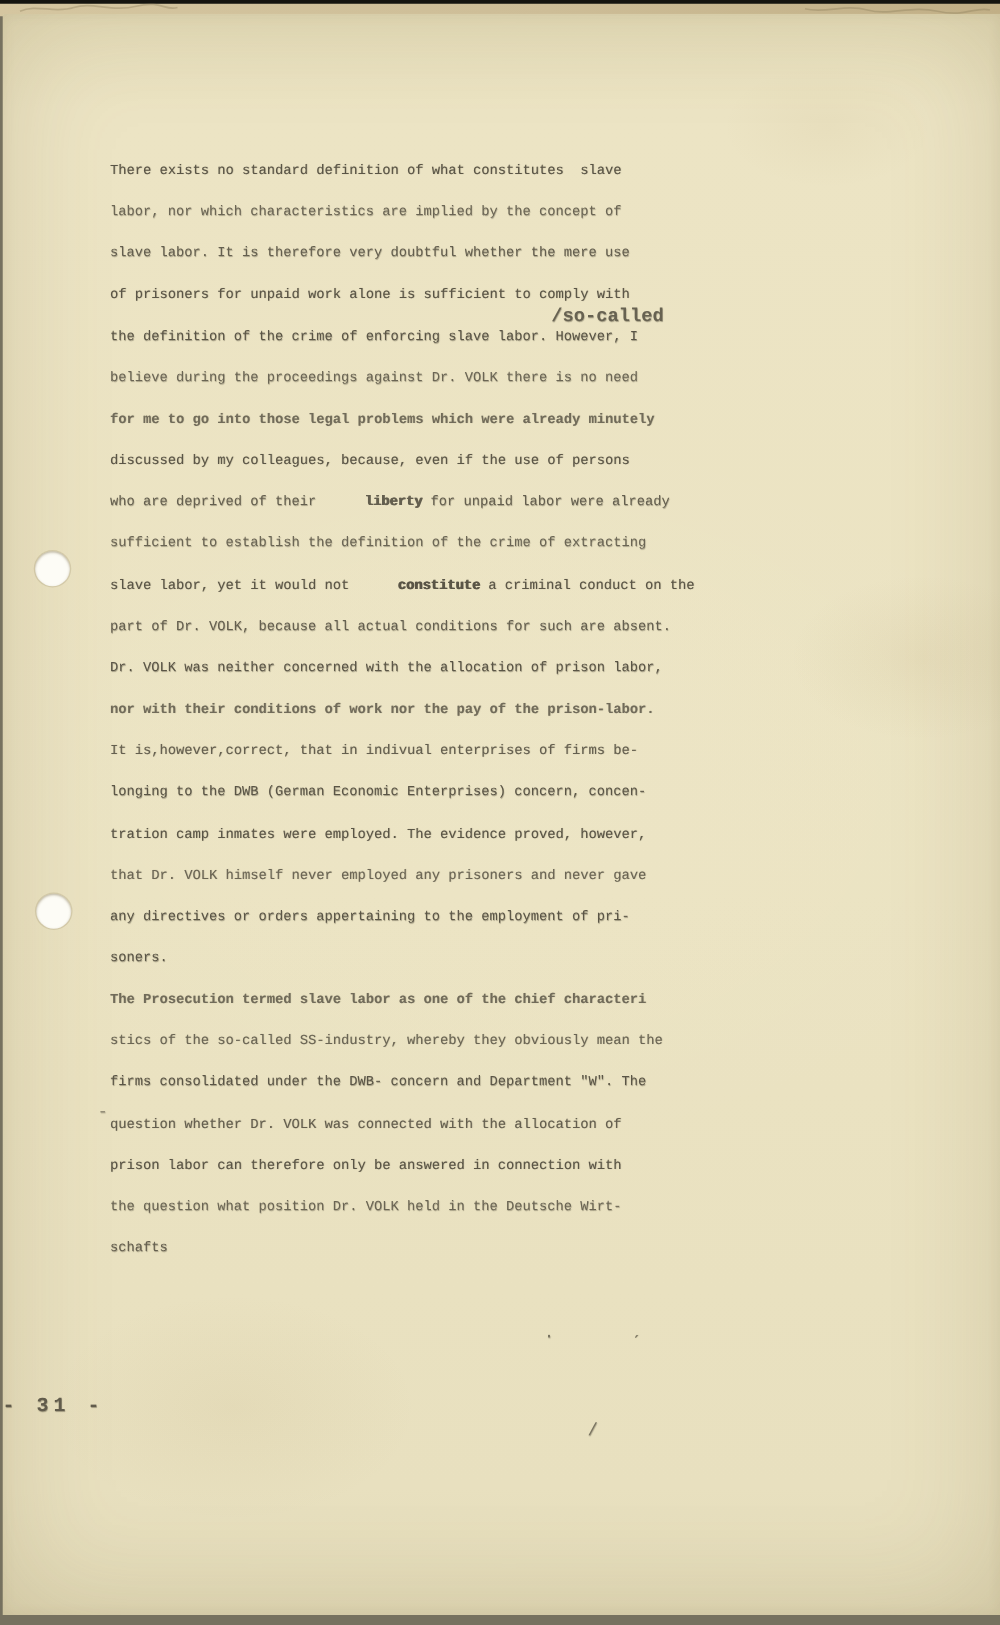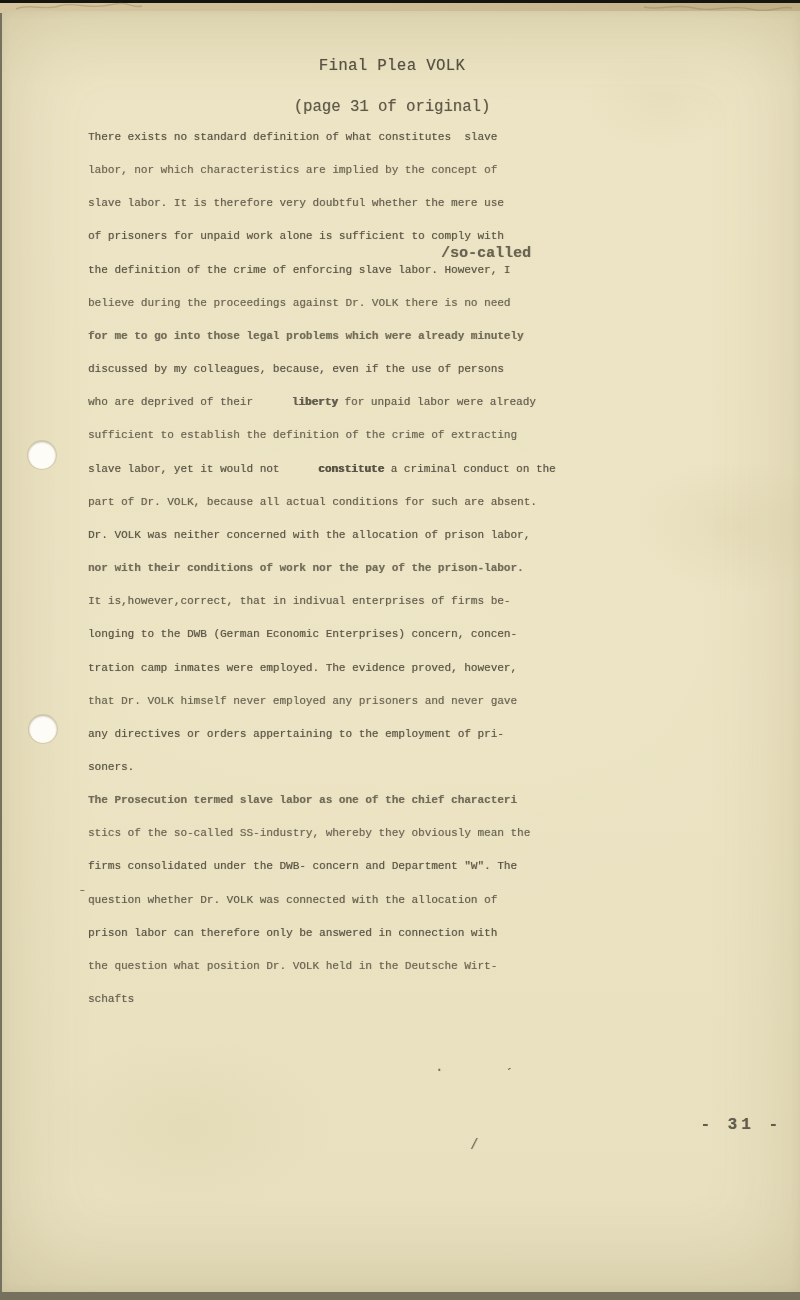--- a/index.html
+++ b/index.html
@@ -74,21 +74,21 @@
   .line{opacity:.9;}
   .line:nth-child(3n){opacity:.84;}
   .line:nth-child(4n+2){opacity:.8;}
   .line:nth-child(7n){opacity:.76;font-weight:bold;}
   b.overstruck{font-weight:bold;text-shadow:0.7px 0 0 currentColor;margin-left:32px;}
   .insert{
     position:absolute;left:439px;top:234px;
     font-size:15px;opacity:.82;white-space:pre;font-weight:bold;
   }
   .footer-num{
-    position:absolute;left:0;top:1105px;width:780px;text-align:right;
+    position:absolute;left:0;top:1105px;width:780px;text-align:left;
     font-size:16px;font-weight:bold;letter-spacing:4px;opacity:.85;
   }
   .stray{
     position:absolute;font-size:14px;opacity:.7;white-space:pre;
   }
 </style>
 </head>
 <body>
 
 <div class="scan">
@@ -99,23 +99,21 @@
     <path d="M2 8 C 15 2, 30 10, 45 5 S 75 9, 95 4 S 118 8, 128 5" fill="none" stroke="#8d7f5c" stroke-width="1.4"></path>
   </svg>
   <svg class="scribble right" width="152" height="12" viewBox="0 0 152 12">
     <path d="M2 6 C 18 10, 34 2, 52 7 S 86 3, 108 8 S 138 4, 150 7" fill="none" stroke="#8d7f5c" stroke-width="1.4"></path>
   </svg>
 
   <div class="paper">
 
     <div class="stains"></div>
 
-    <div class="title-line ink">Final Plea VOLK</div>
 
-    <div class="subtitle-line ink">(page 31 of original)</div>
 
     <div class="body-text ink"><div class="line">There exists no standard definition of what constitutes  slave</div><div class="line">labor, nor which characteristics are implied by the concept of</div><div class="line">slave labor. It is therefore very doubtful whether the mere use</div><div class="line">of prisoners for unpaid work alone is sufficient to comply with</div><div class="line">the definition of the crime of enforcing slave labor. However, I</div><div class="line">believe during the proceedings against Dr. VOLK there is no need</div><div class="line">for me to go into those legal problems which were already minutely</div><div class="line">discussed by my colleagues, because, even if the use of persons</div><div class="line">who are deprived of their <b class="overstruck">liberty</b> for unpaid labor were already</div><div class="line">sufficient to establish the definition of the crime of extracting</div><div class="line">slave labor, yet it would not <b class="overstruck">constitute</b> a criminal conduct on the</div><div class="line">part of Dr. VOLK, because all actual conditions for such are absent.</div><div class="line">Dr. VOLK was neither concerned with the allocation of prison labor,</div><div class="line">nor with their conditions of work nor the pay of the prison-labor.</div><div class="line">It is,however,correct, that in indivual enterprises of firms be-</div><div class="line">longing to the DWB (German Economic Enterprises) concern, concen-</div><div class="line">tration camp inmates were employed. The evidence proved, however,</div><div class="line">that Dr. VOLK himself never employed any prisoners and never gave</div><div class="line">any directives or orders appertaining to the employment of pri-</div><div class="line">soners.</div><div class="line">The Prosecution termed slave labor as one of the chief characteri</div><div class="line">stics of the so-called SS-industry, whereby they obviously mean the</div><div class="line">firms consolidated under the DWB- concern and Department "W". The</div><div class="line">question whether Dr. VOLK was connected with the allocation of</div><div class="line">prison labor can therefore only be answered in connection with</div><div class="line">the question what position Dr. VOLK held in the Deutsche Wirt-</div><div class="line">schafts</div></div>
 
     <div class="insert ink">/so-called</div>
 
     <div class="footer-num ink">- 31 -</div>
 
     <div>
         <span class="stray ink" style="left: 76px; top: 866px;">ˍ</span>
         <span class="stray ink" style="left: 433px; top: 1051px;">·</span>

